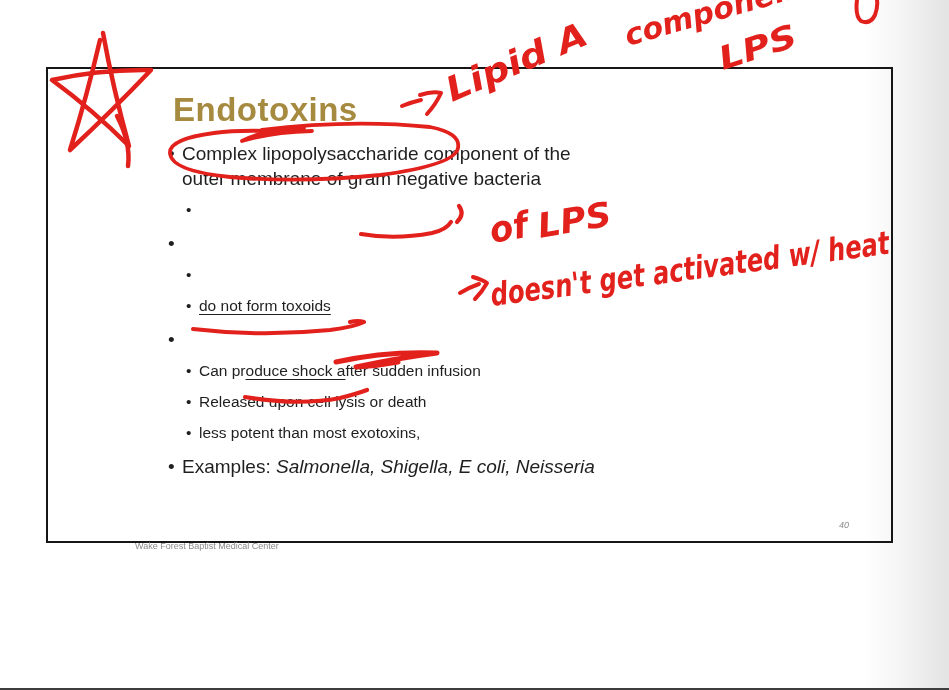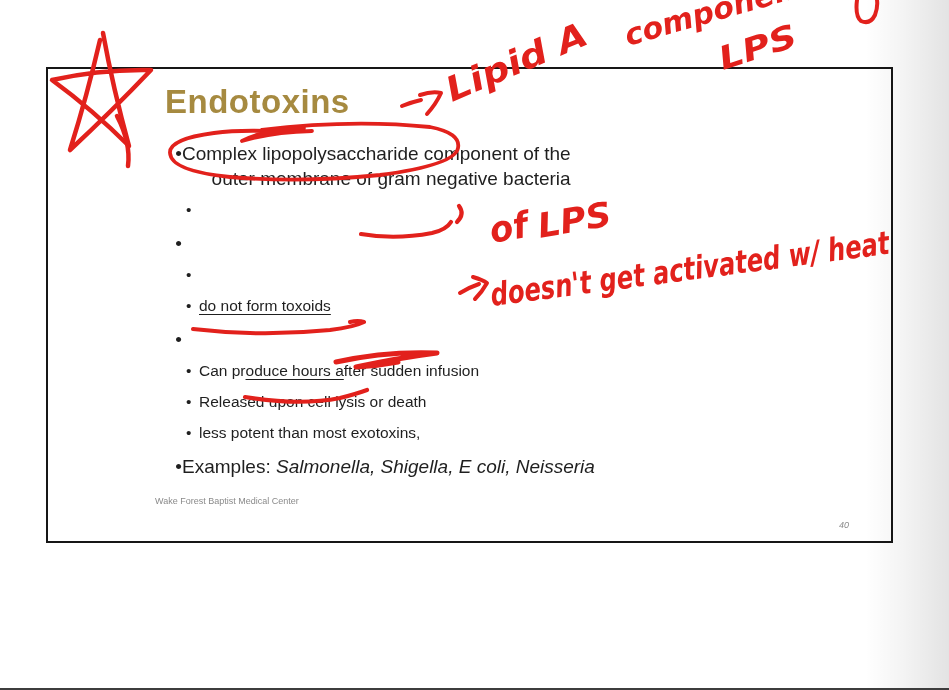--- a/index.html
+++ b/index.html
@@ -3,33 +3,33 @@
 <meta charset="utf-8">
 <style>
   html,body{margin:0;padding:0;background:#fff;}
   .page{position:relative;width:949px;height:690px;overflow:hidden;
         font-family:"Liberation Sans","DejaVu Sans",sans-serif;background:#ffffff;}
   .right-shadow{position:absolute;top:0;right:0;width:84px;height:690px;z-index:4;
         background:linear-gradient(to right,rgba(0,0,0,0) 0%,rgba(0,0,0,0.04) 40%,rgba(0,0,0,0.11) 100%);}
   .bottom-line{position:absolute;left:0;bottom:0;width:100%;height:2px;background:#3d3d3d;z-index:4;}
   .slide{position:absolute;left:46px;top:67px;width:847px;height:476px;background:#fff;
         border:2px solid #161616;box-sizing:border-box;z-index:1;}
-  .slide-title{position:absolute;left:117px;top:14px;margin:0;font-size:33px;line-height:38px;
+  .slide-title{position:absolute;left:117px;top:14px;margin:8px;font-size:33px;line-height:38px;
         font-weight:bold;letter-spacing:0.5px;}
   .bullets{position:absolute;left:120px;top:72px;width:580px;color:#1f1f1f;}
   .b{display:flex;}
   .b .dot{flex:none;}
-  .l1{font-size:19px;line-height:25px;margin-bottom:9px;text-align:right;}
+  .l1{font-size:19px;line-height:25px;margin-bottom:9px;}
   .l1 .dot{width:14px;}
   .l2{font-size:15.5px;line-height:20px;margin:0 0 11px 18px;}
   .l2 .dot{width:13px;}
   .txt .u{text-decoration:underline;text-underline-offset:3px;text-decoration-thickness:1px;}
   .txt .i{font-style:italic;}
   .txt sup{font-size:62%;line-height:0;}
-  .footer-org{position:absolute;left:87px;top:427px;font-size:9px;color:#8a8a8a;margin-left:20px;}
+  .footer-org{position:absolute;left:87px;top:472px;font-size:9px;color:#8a8a8a;}
   .slide-number{position:absolute;right:42px;top:451px;font-size:9px;color:#8a8a8a;font-style:italic;}
   .ink{position:absolute;left:0;top:0;z-index:6;pointer-events:none;}
   .ink path{fill:none;stroke-linecap:round;stroke-linejoin:round;}
   .ink text{font-family:"DejaVu Sans","Liberation Sans",sans-serif;font-style:italic;font-weight:bold;}
 </style>
 </head>
 <body>
 
 <div class="page">
 
@@ -51,21 +51,21 @@
         </div>
         <div class="b l2">
           <span class="dot">•</span>
           <span class="txt"><span class="u">do not form toxoids</span></span>
         </div>
         <div class="b l1">
           <span class="dot">•</span>
         </div>
         <div class="b l2">
           <span class="dot">•</span>
-          <span class="txt"><span>Can pr</span><span class="u">oduce hours a</span><span>fter sudden infusion</span></span>
+          <span class="txt"><span>Can pr</span><span class="u">oduce shock a</span><span>fter sudden infusion</span></span>
         </div>
         <div class="b l2">
           <span class="dot">•</span>
           <span class="txt"><span>Released upon cell lysis or death</span></span>
         </div>
         <div class="b l2">
           <span class="dot">•</span>
           <span class="txt"><span>less potent than most exotoxins,</span></span>
         </div>
         <div class="b l1">

